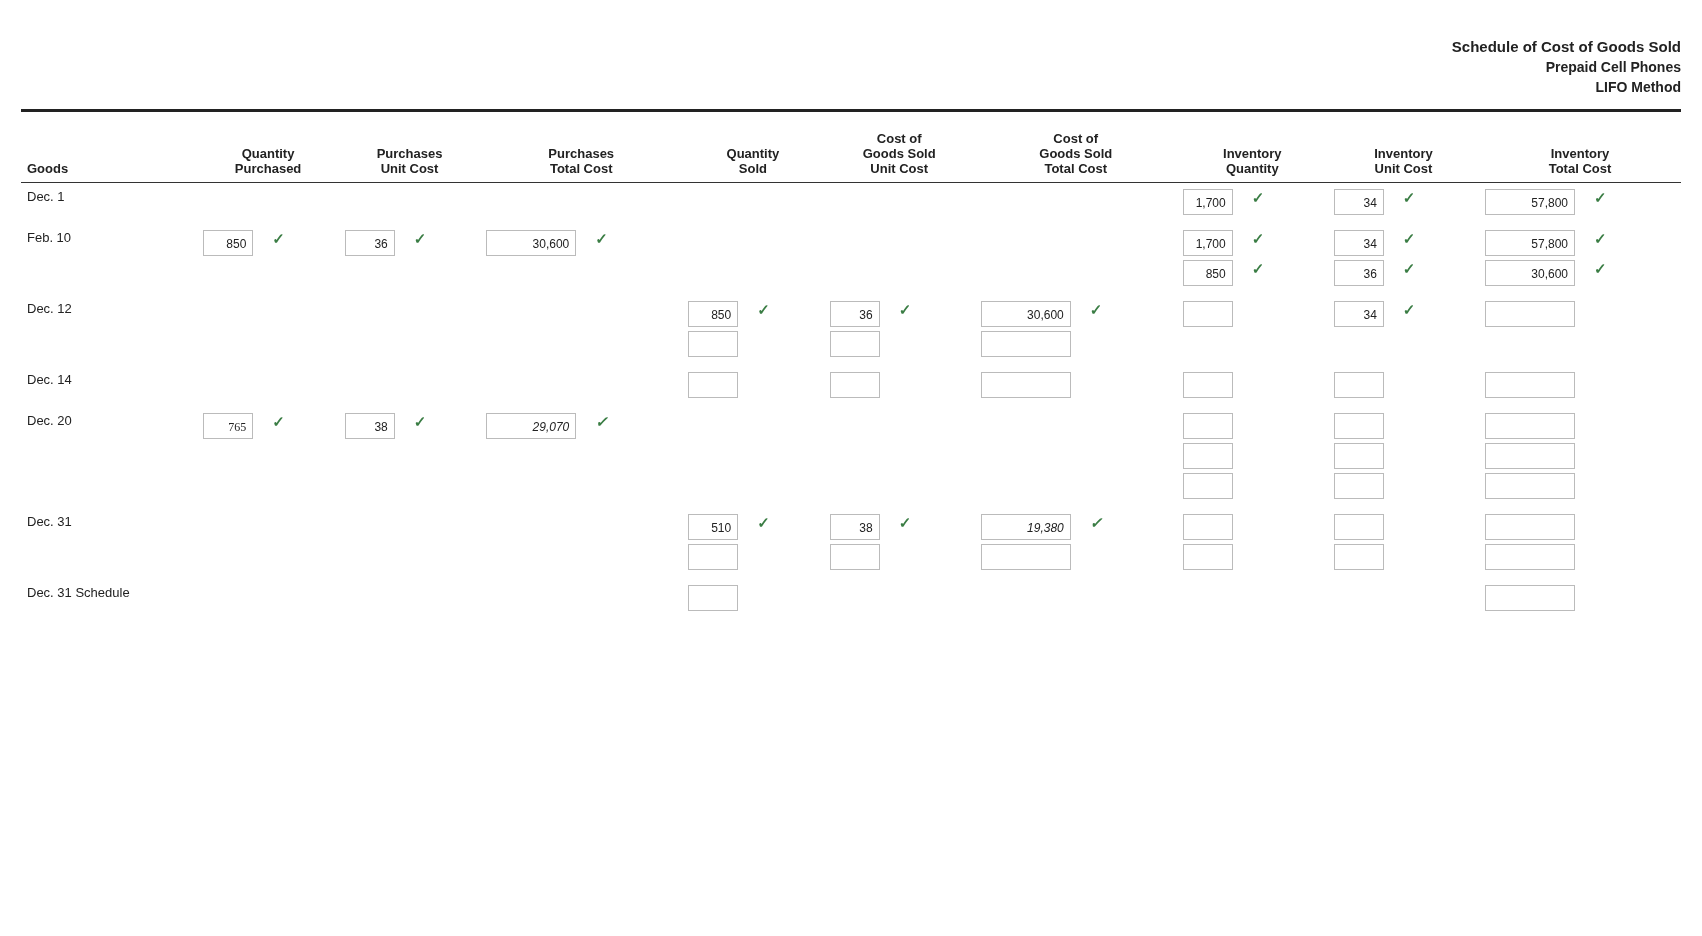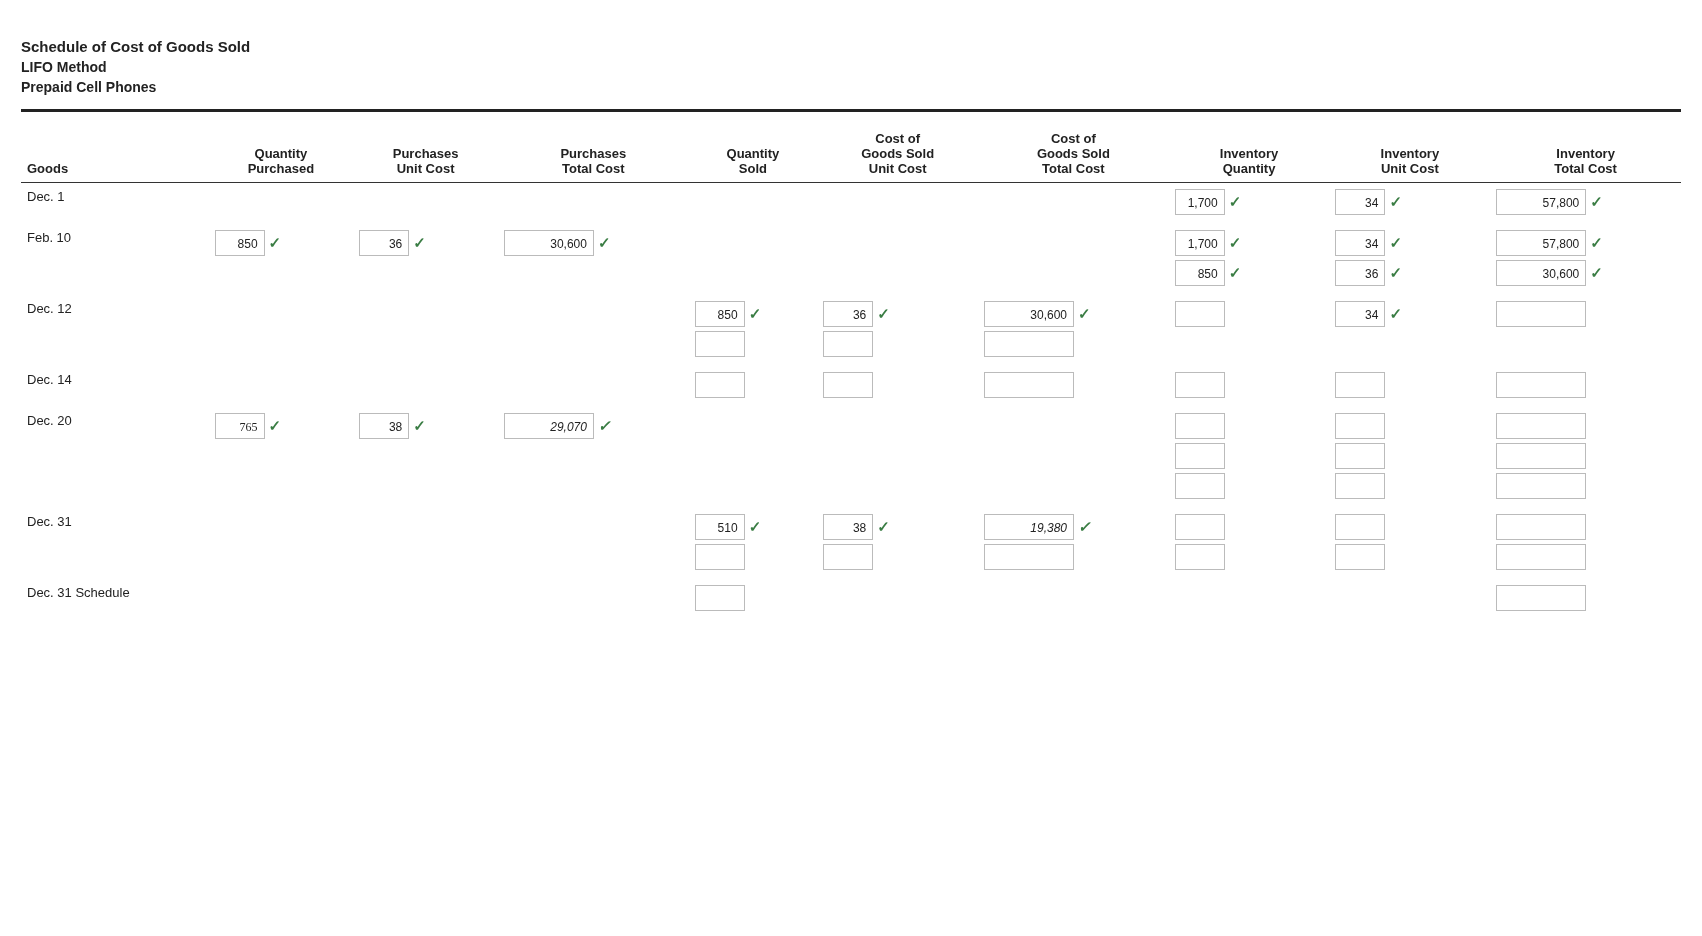--- a/index.html
+++ b/index.html
@@ -8,21 +8,21 @@
       font-size: 13px;
       background: #fff;
       color: #222;
       padding: 20px;
     }
     .page-container {
       max-width: 1660px;
       margin: 0 auto;
     }
     .title-section {
-      text-align: left;
+      text-align: right;
       padding: 18px 0 10px 0;
       border-bottom: 3px solid #222;
     }
     .title-section .main-title {
       font-size: 15px;
       font-weight: bold;
       margin-bottom: 4px;
     }
     .title-section .sub-title {
       font-size: 14px;
@@ -55,22 +55,22 @@
     }
     td.date-col {
       white-space: nowrap;
       font-size: 13px;
       padding-right: 8px;
       vertical-align: top;
       padding-top: 8px;
     }
     .input-check {
       display: flex;
-      align-items: center;
-      gap: 4px;
+      align-items: flex-start;
+      gap: 19px;
     }
     .input-box {
       border: 1px solid #bbb;
       min-width: 68px;
       height: 26px;
       padding: 2px 6px;
       text-align: right;
       font-size: 12px;
       background: #fff;
       display: inline-block;
@@ -93,22 +93,22 @@
       flex-direction: column;
       gap: 4px;
     }
   </style>
 </head>
 <body>
 
 <div class="page-container">
   <div class="title-section">
     <div class="main-title">Schedule of Cost of Goods Sold</div>
+    <div class="sub-title">Prepaid Cell Phones</div>
     <div class="sub-title">LIFO Method</div>
-    <div class="sub-title">Prepaid Cell Phones</div>
   </div>
   <div class="table-area">
     <table>
       <thead>
         <tr class="header-row">
           <th class="date-col" style="min-width:60px;">Goods</th>
           <th style="min-width:90px;">Quantity<br>Purchased</th>
           <th style="min-width:90px;">Purchases<br>Unit Cost</th>
           <th style="min-width:100px;">Purchases<br>Total Cost</th>
           <th style="min-width:80px;">Quantity<br>Sold</th>

